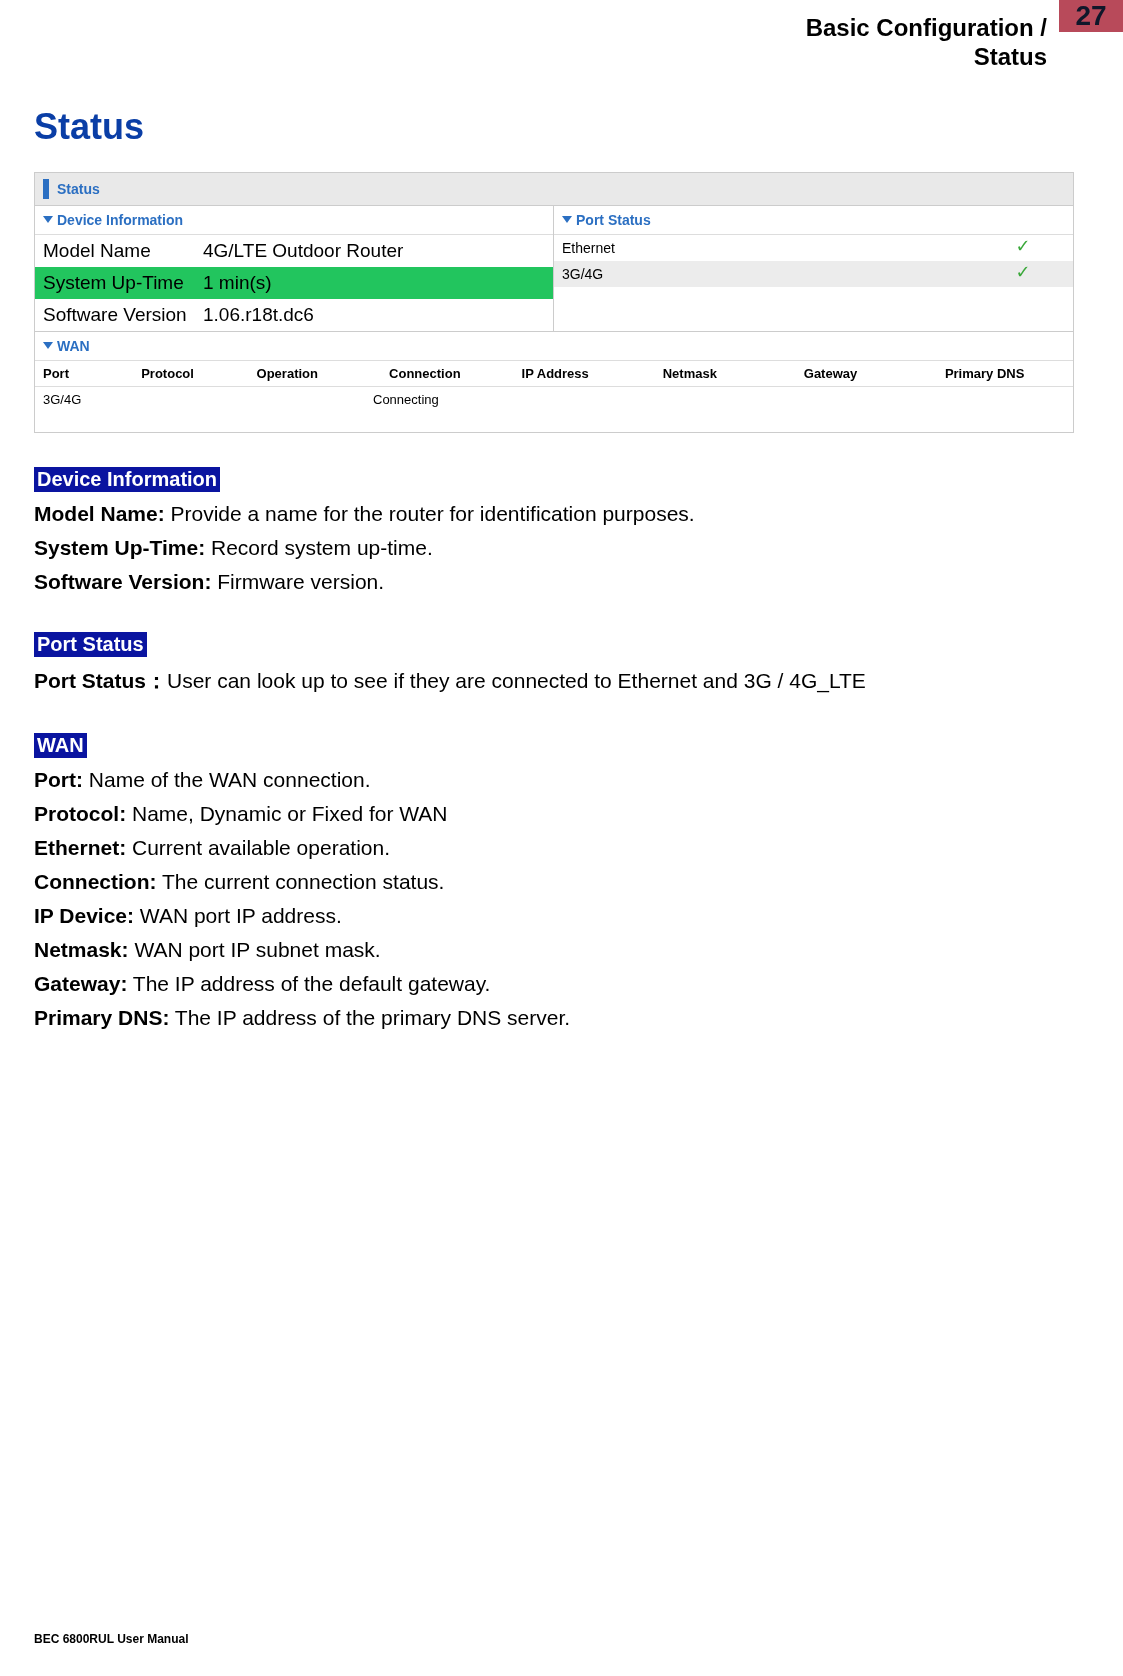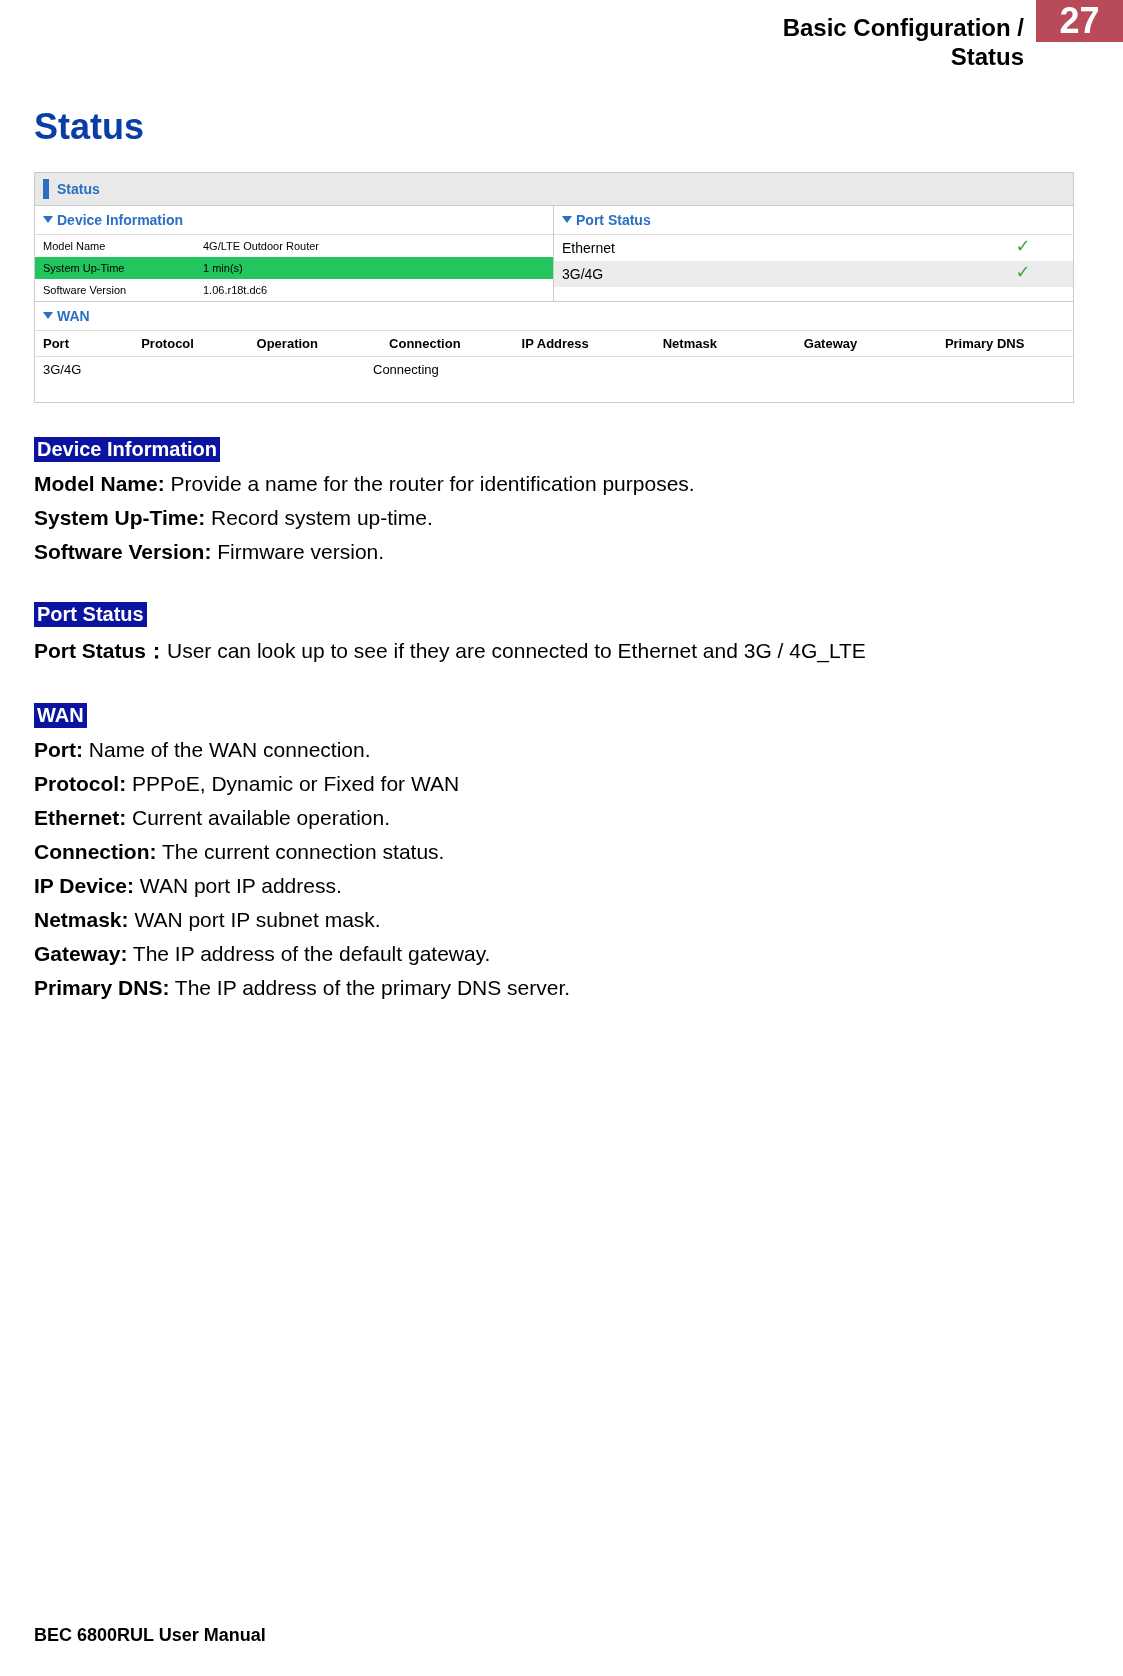--- a/index.html
+++ b/index.html
@@ -18,24 +18,24 @@
     }
     .header-title-box {
       padding: 14px 12px;
       text-align: right;
       font-weight: bold;
       font-size: 24px;
       line-height: 1.2;
     }
     .page-number-box {
       background: #b84a5a;
-      color: #ffffff;
-      font-weight: bold;
-      font-size: 36px;
-      width: 87px;
+      color: #0f172a;
+      font-weight: bold;
+      font-size: 28px;
+      width: 64px;
       display: flex;
       align-items: center;
       justify-content: center;
     }
     .content {
       padding: 20px 34px 0 34px;
     }
     .main-title {
       color: #0a3ea6;
       font-size: 36px;
@@ -83,21 +83,21 @@
     .sc-triangle {
       width: 0; height: 0;
       border-left: 5px solid transparent;
       border-right: 5px solid transparent;
       border-top: 7px solid #2b6fc2;
       margin-right: 4px;
     }
     .sc-row {
       display: flex;
       padding: 5px 8px;
-      font-size: 11px;
+      font-size: 19px;
     }
     .sc-row.alt { background: #22c55e; }
     .sc-cell-label { width: 160px; }
     .sc-cell-value { flex: 1; }
     .sc-port-row { display: flex; align-items: flex-start; }
     .sc-port-label { flex: 1; padding: 5px 8px; }
     .sc-port-check { width: 100px; text-align: center; color: #3aa83a; font-size: 18px; }
     .sc-wan-header-row {
       display: flex;
       font-weight: bold;
@@ -132,21 +132,21 @@
       font-size: 21px;
       margin-bottom: 10px;
     }
     .desc-line b { font-weight: bold; }
     .desc-gap { height: 28px; }
     .footer {
       position: absolute;
       bottom: 30px;
       left: 34px;
       font-weight: bold;
-      font-size: 18px;
+      font-size: 12px;
     }
   </style>
 </head>
 <body>
 
 <div class="page-header">
   <div class="header-title-box">
     <div>Basic Configuration /</div>
     <div>Status</div>
   </div>
@@ -231,21 +231,21 @@
 
   <div class="desc-gap"></div>
 
   <div class="desc-section-head">Port Status</div>
   <div class="desc-line"><b>Port Status：</b><span>User can look up to see if they are connected to Ethernet and 3G / 4G_LTE</span></div>
 
   <div class="desc-gap"></div>
 
   <div class="desc-section-head">WAN</div>
   <div class="desc-line"><b>Port:</b><span> Name of the WAN connection.</span></div>
-  <div class="desc-line"><b>Protocol:</b><span> PPPoE, Dynamic or Fixed for WAN</span></div>
+  <div class="desc-line"><b>Protocol:</b><span> Name, Dynamic or Fixed for WAN</span></div>
   <div class="desc-line"><b>Ethernet:</b><span> Current available operation.</span></div>
   <div class="desc-line"><b>Connection:</b><span> The current connection status.</span></div>
   <div class="desc-line"><b>IP Device:</b><span> WAN port IP address.</span></div>
   <div class="desc-line"><b>Netmask:</b><span> WAN port IP subnet mask.</span></div>
   <div class="desc-line"><b>Gateway:</b><span> The IP address of the default gateway.</span></div>
   <div class="desc-line"><b>Primary DNS:</b><span> The IP address of the primary DNS server.</span></div>
 </div>
 
 <div class="footer">BEC 6800RUL User Manual</div>
 

